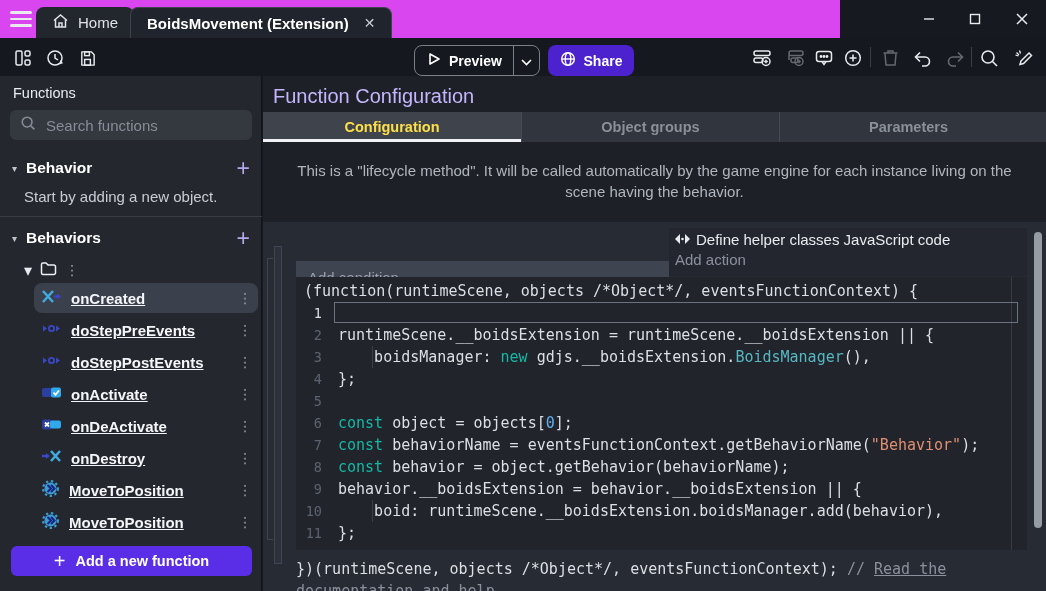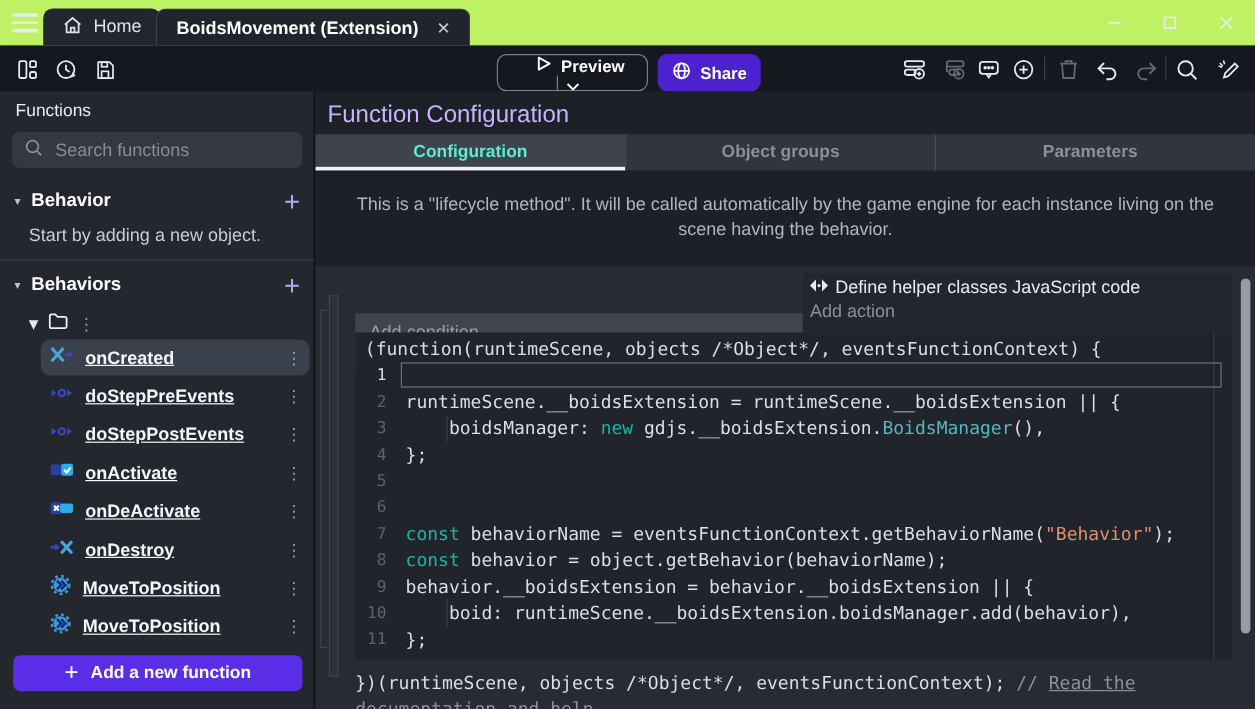--- a/index.html
+++ b/index.html
@@ -3,35 +3,35 @@
 <meta charset="utf-8">
 <style>
   * { margin:0; padding:0; box-sizing:border-box; }
   html,body { background:#000; }
   .app {
     position:relative; width:1046px; height:591px; overflow:hidden;
     background:#16191f; font-family:"Liberation Sans", sans-serif;
     color:#e8eaee; -webkit-font-smoothing:antialiased;
   }
   
-  .titlebar { position:absolute; left:0; top:0; width:1046px; height:38px; background:#bef264; }
+  .titlebar { position:absolute; left:0; top:0; width:840px; height:38px; background:#d946ef; }
   .hamburger { position:absolute; left:10px; top:11px; width:22px; height:16px; display:flex; flex-direction:column; justify-content:space-between; cursor:pointer; }
   .hamburger div { height:2.6px; border-radius:2px; background:#e8eaee; }
   .wtab { position:absolute; top:7px; height:31px; display:flex; align-items:center; gap:9px; padding:0 16px; border-radius:8px 8px 0 0; font-size:15px; }
   .wtab.home { left:36px; background:#22262d; color:#dfe2e7; }
   .wtab.active { left:130px; background:#20242c; border:1px solid #3e434c; border-bottom:none; color:#ffffff; font-weight:bold; }
   .tab-close { font-size:14px; color:#c9ccd2; margin-left:6px; cursor:pointer; font-weight:normal; }
   .winctrl { position:absolute; top:0; height:38px; display:flex; align-items:center; justify-content:center; width:30px; color:#e8eaee; font-size:15px; cursor:pointer; }
   
   .toolbar { position:absolute; left:0; top:38px; width:1046px; height:38px; background:#15181e; }
   .tool-ic { position:absolute; top:9px; width:22px; height:22px; display:flex; align-items:center; justify-content:center; cursor:pointer; }
   .tool-ic svg { display:block; }
   .dim { opacity:.38; }
   .vdiv { position:absolute; top:9px; width:1px; height:20px; background:#3a3e46; }
-  .btn-preview { position:absolute; left:414px; top:7px; width:126px; height:31px; border:1px solid #7a7f88; border-radius:8px; display:flex; align-items:center; cursor:pointer;flex-direction:column; }
+  .btn-preview { position:absolute; left:414px; top:7px; width:126px; height:31px; border:1px solid #7a7f88; border-radius:8px; display:flex; align-items:center; cursor:pointer; }
   .btn-preview .pmain { flex:1; display:flex; align-items:center; gap:8px; padding-left:12px; font-weight:bold; font-size:14px; color:#fff; }
   .btn-preview .pdrop { width:26px; height:100%; border-left:1px solid #7a7f88; display:flex; align-items:center; justify-content:center; }
   .btn-share { position:absolute; left:548px; top:7px; width:86px; height:31px; background:#4b22ce; border-radius:8px; display:flex; align-items:center; justify-content:center; gap:8px; font-weight:bold; font-size:14px; color:#fff; cursor:pointer; }
   
   .sidebar { position:absolute; left:0; top:76px; width:262px; height:515px; background:#24272e; border-right:1px solid #101317; }
   .sb-title { padding:9px 13px 0; font-size:14.5px; color:#e9ebef; }
   .sb-search { position:absolute; left:10px; top:34px; width:242px; height:30px; background:#34383f; border-radius:6px; display:flex; align-items:center; gap:10px; padding:0 10px; cursor:text; }
   .sb-search input { background:transparent; border:none; outline:none; color:#dfe2e7; font-size:15px; width:180px; font-family:"Liberation Sans",sans-serif; }
   .sb-search input::placeholder { color:#878d97; }
   .sect { position:absolute; left:0; width:262px; height:28px; display:flex; align-items:center; padding:0 12px; gap:9px; }
@@ -48,21 +48,21 @@
   .fn-item.selected { background:#3a404c; }
   .fn-item .fname { flex:1; font-size:15px; font-weight:bold; color:#f4f6f9;text-decoration:underline; }
   .btn-addfn { position:absolute; left:11px; top:470px; width:241px; height:30px; background:#5a2ee6; border-radius:6px; display:flex; align-items:center; justify-content:center; gap:10px; color:#fff; font-weight:bold; font-size:14.5px; cursor:pointer; }
   .btn-addfn .plus2 { font-size:20px; font-weight:300; }
   
   .main { position:absolute; left:263px; top:76px; width:783px; height:515px; background:#1d2127; }
   .main-title { padding:9px 10px 0; font-size:20px; color:#c4b5fd; }
   .tabsbar { position:absolute; left:0; top:36px; width:783px; height:30px; background:#31353d; display:flex; }
   .mtab { width:258px; height:30px; display:flex; align-items:center; justify-content:center; font-size:14.5px; font-weight:bold; color:#8a9098; position:relative; cursor:pointer; }
   .mtab + .mtab { border-left:1px solid #454a53; }
-  .mtab.on { background:#3f434c; color:#5eead4; border-left:none; }
+  .mtab.on { background:#3f434c; color:#fde047; border-left:none; }
   .mtab.on::after { content:""; position:absolute; left:0; bottom:0; width:100%; height:3px; background:#f2f0f7; }
   .desc { position:absolute; left:0; top:84px; width:783px; text-align:center; color:#b1b5bd; font-size:15px; line-height:21px; }
   .desc span { display:inline-block; max-width:750px; }
   
   .events { position:absolute; left:0; top:146px; width:783px; height:369px; background:#272b34; }
   .brkt-outer { position:absolute; left:4px; top:36px; height:282px; width:6px; border-left:1px solid #3e4450; border-top:1px solid #3e4450; border-bottom:1px solid #3e4450; }
   .brkt-strip { position:absolute; left:11px; top:24px; width:8px; height:318px; background:#2c313b; border:1px solid #3f4552; }
   .cond-cell { position:absolute; left:33px; top:6px; width:373px; height:47px; background:#3e4450; padding:8px 12px; font-size:15px; color:#99a0ac; cursor:pointer;margin-top:33px; }
   .act-cell { position:absolute; left:406px; top:6px; width:358px; height:48px; background:#23262e; }
   .js-title { display:flex; align-items:center; gap:6px; padding:3px 6px 0; font-size:15px; color:#e8ebef; cursor:pointer; }
@@ -380,21 +380,21 @@
       <div class="codebox">
         <div class="ruler"></div>
         <div style="height:3px;"></div>
         <div class="chead">(function(runtimeScene, objects /*Object*/, eventsFunctionContext) {</div>
         <div id="code-lines">
             <div class="cline activeln"><span class="ln">1</span><span class="ct"></span></div>
             <div class="cline"><span class="ln">2</span><span class="ct"><span>runtimeScene.__boidsExtension = runtimeScene.__boidsExtension || {</span></span></div>
             <div class="cline"><span class="ln">3</span><span class="guide"></span><span class="ct"><span>    boidsManager: </span><span class="kw">new</span><span> gdjs.__boidsExtension.</span><span class="cls">BoidsManager</span><span>(),</span></span></div>
             <div class="cline"><span class="ln">4</span><span class="ct"><span>};</span></span></div>
             <div class="cline"><span class="ln">5</span><span class="ct"></span></div>
-            <div class="cline"><span class="ln">6</span></div>
+            <div class="cline"><span class="ln">6</span><span class="ct"><span class="kw">const</span><span> object = objects[</span><span class="num">0</span><span>];</span></span></div>
             <div class="cline"><span class="ln">7</span><span class="ct"><span class="kw">const</span><span> behaviorName = eventsFunctionContext.getBehaviorName(</span><span class="str">"Behavior"</span><span>);</span></span></div>
             <div class="cline"><span class="ln">8</span><span class="ct"><span class="kw">const</span><span> behavior = object.getBehavior(behaviorName);</span></span></div>
             <div class="cline"><span class="ln">9</span><span class="ct"><span>behavior.__boidsExtension = behavior.__boidsExtension || {</span></span></div>
             <div class="cline"><span class="ln">10</span><span class="guide"></span><span class="ct"><span>    boid: runtimeScene.__boidsExtension.boidsManager.add(behavior),</span></span></div>
             <div class="cline"><span class="ln">11</span><span class="ct"><span>};</span></span></div>
           </div>
         <div class="curbox"></div>
       </div>
 
       <div class="cfooter"><span>})(runtimeScene, objects /*Object*/, eventsFunctionContext); </span><span class="cmt">// </span><span class="link">Read the documentation and help</span></div>

